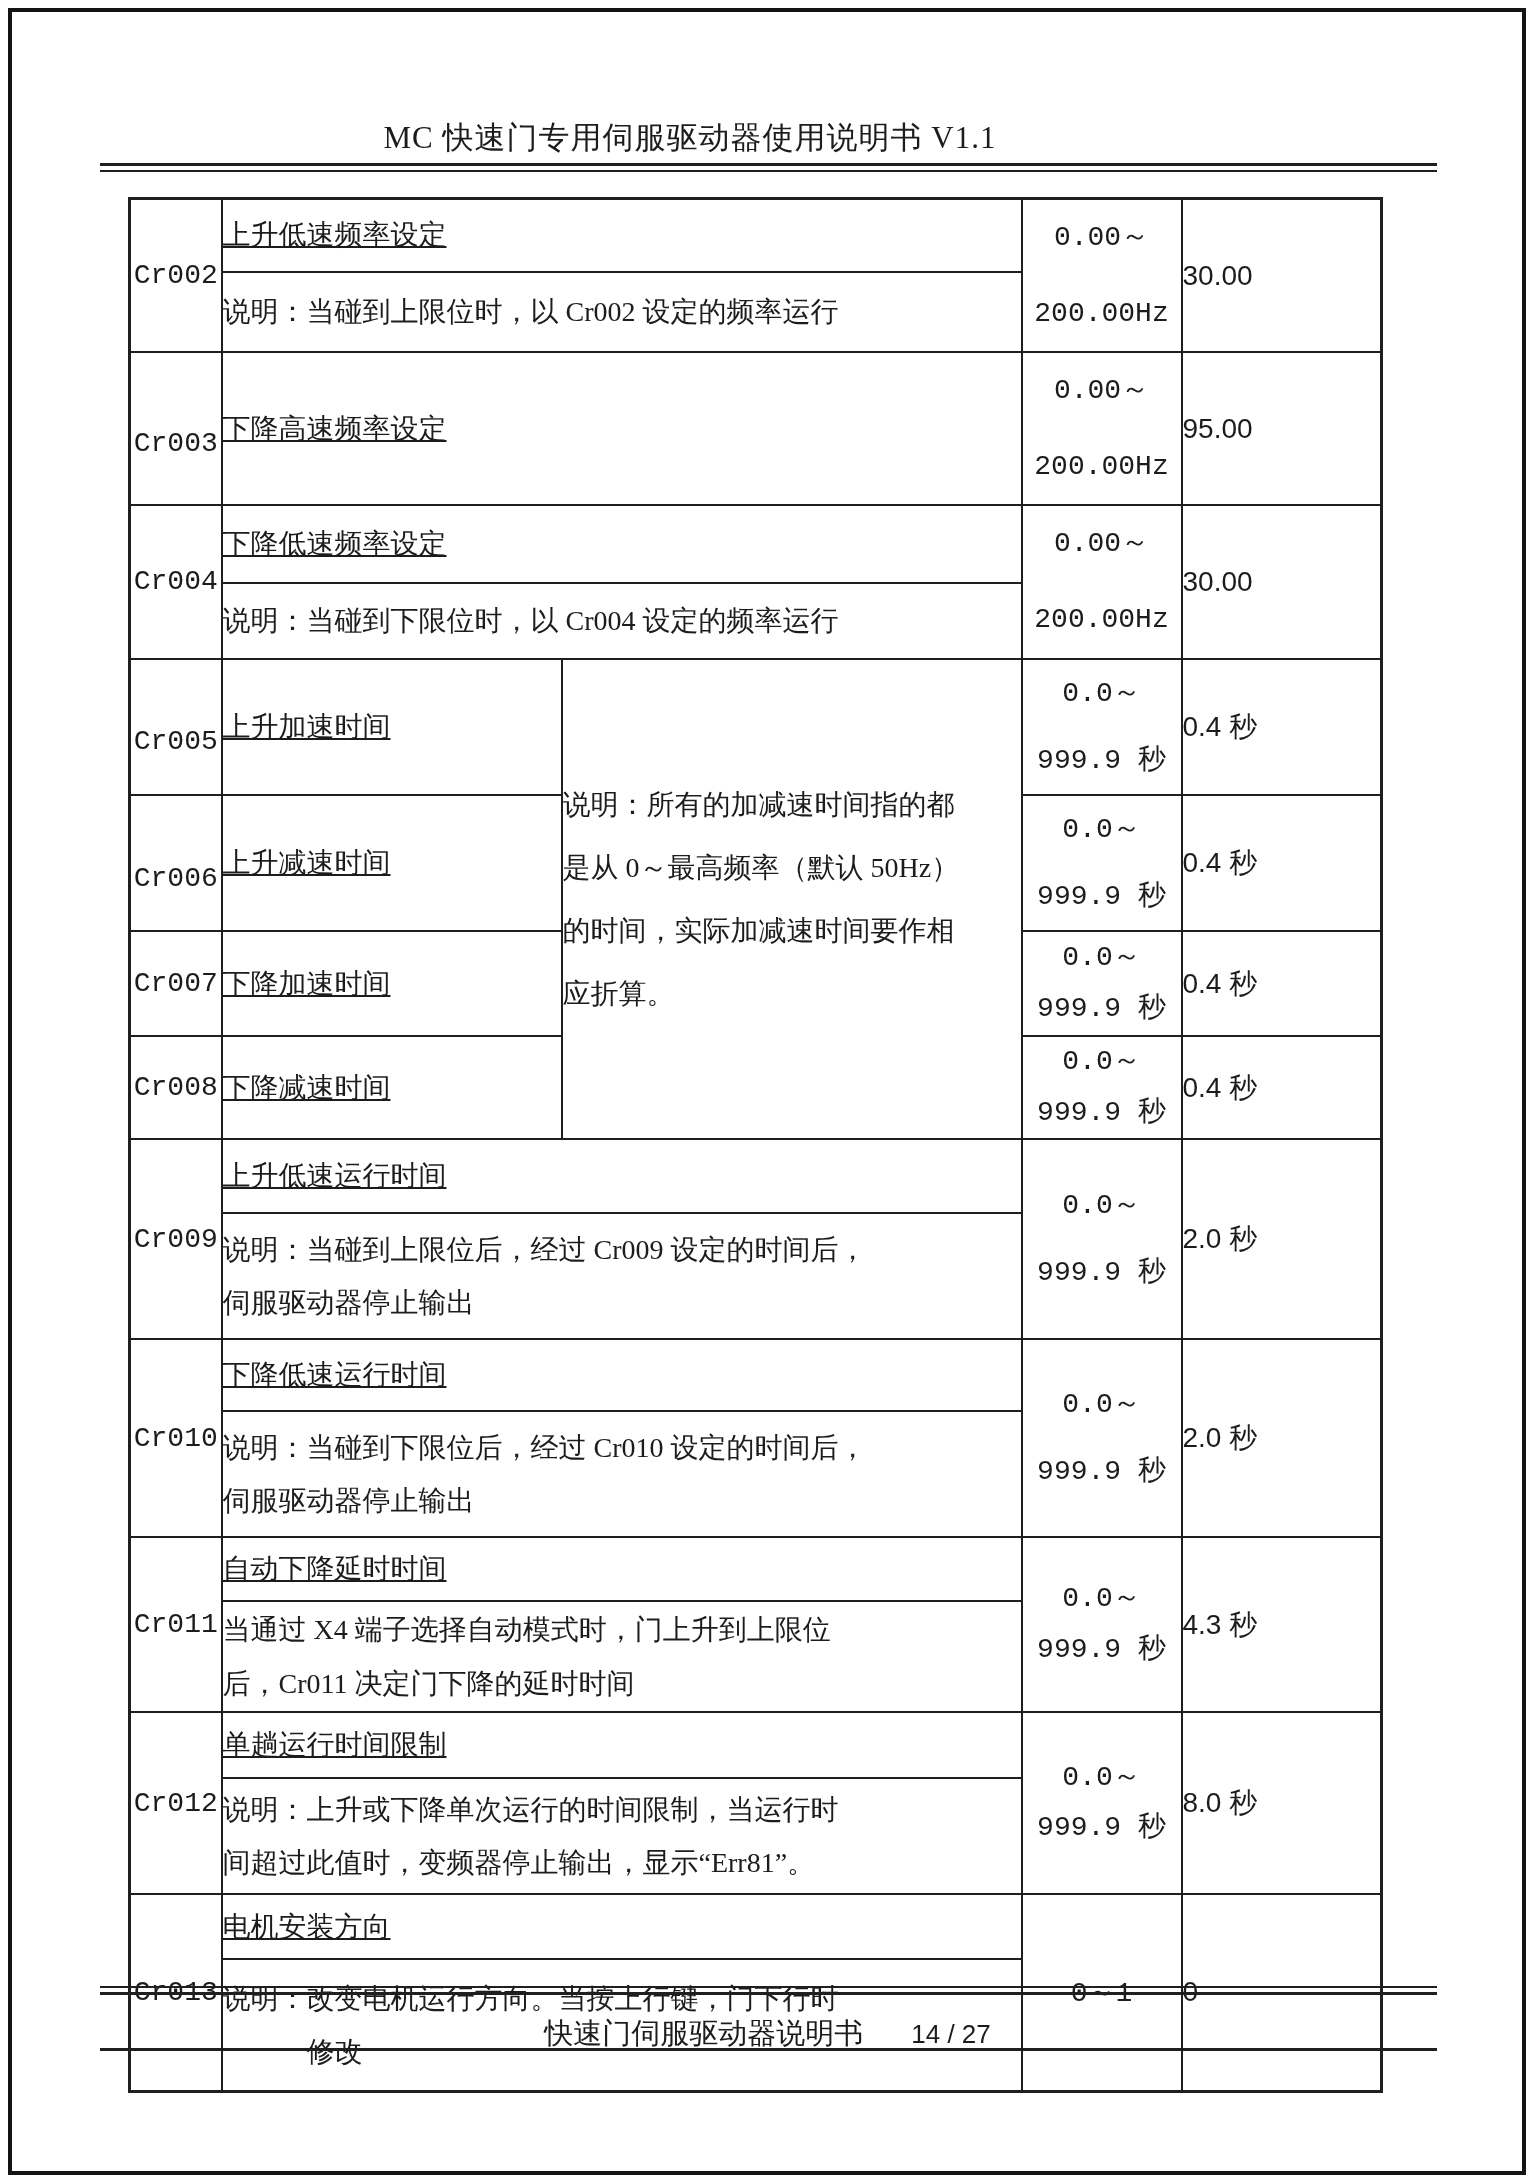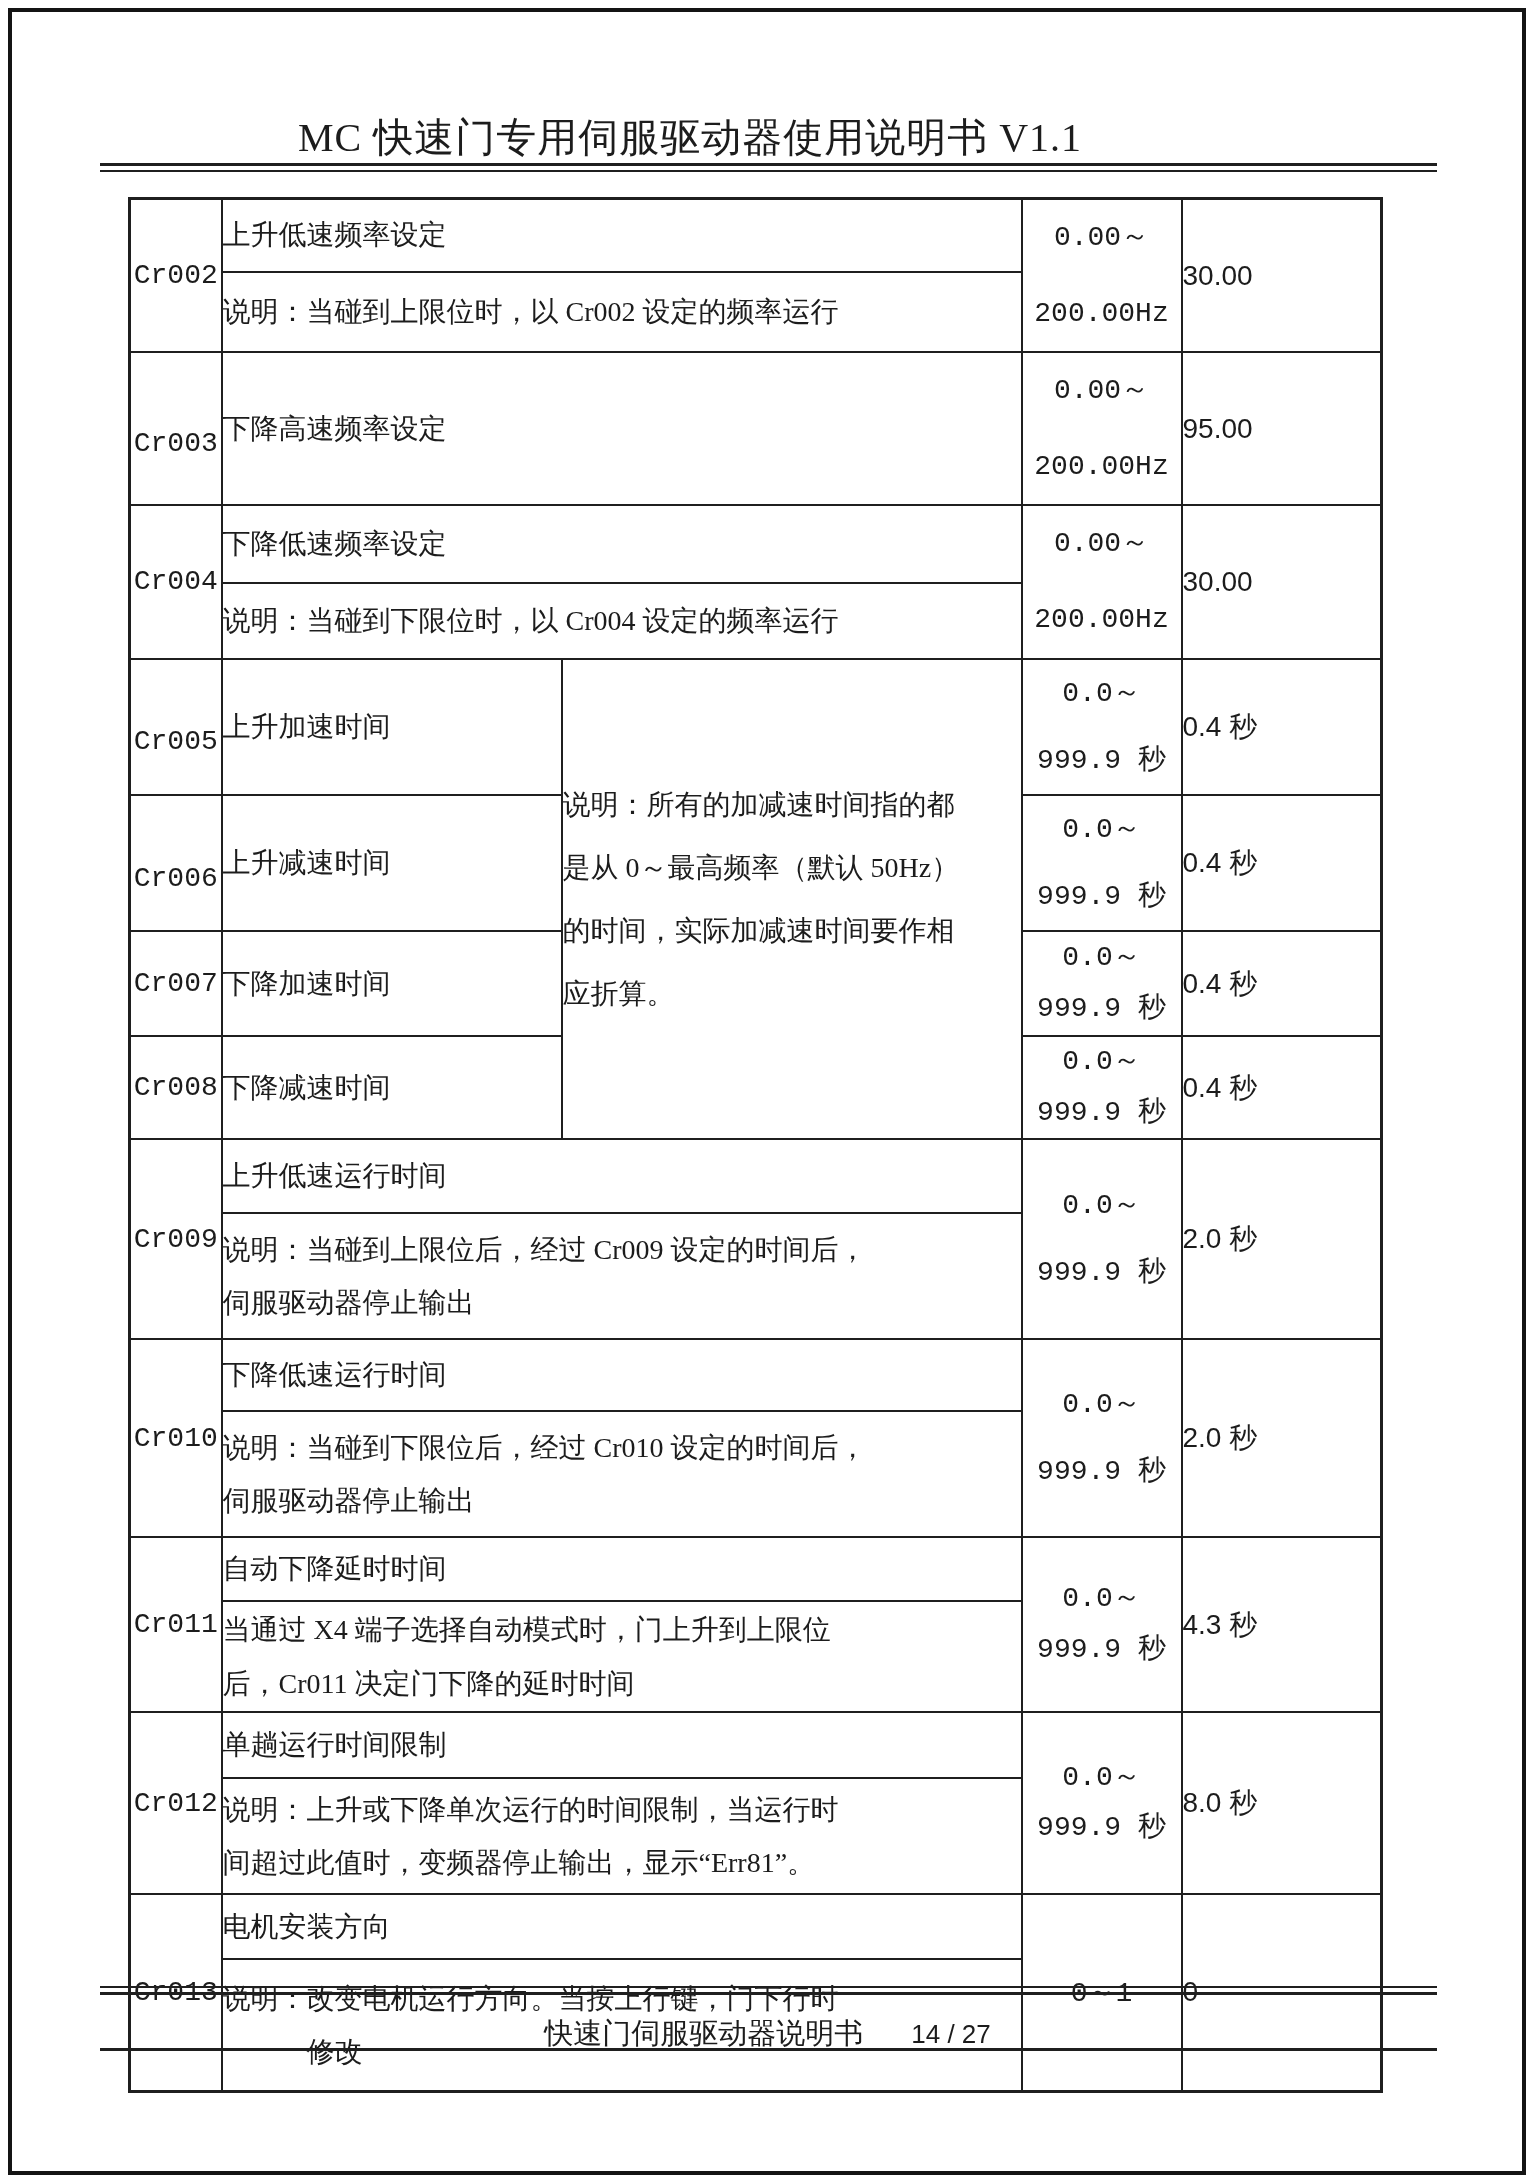--- a/index.html
+++ b/index.html
@@ -6,42 +6,42 @@
   body {
     width:1535px; height:2184px; background:#ffffff; position:relative;
     font-family:"Liberation Serif", serif; color:#1c1c1c; overflow:hidden;
   }
   .page-frame {
     position:absolute; left:8px; top:8px; right:9px; bottom:9px;
     border:4px solid #141414; pointer-events:none;
   }
   .doc-title {
     position:absolute; top:120px; left:0; width:1380px;
-    text-align:center; font-size:40px; line-height:36px; letter-spacing:1px;
+    text-align:center; font-size:31px; line-height:36px; letter-spacing:1px;
     white-space:nowrap;
   }
   .header-rule {
     position:absolute; top:163px; left:100px; width:1337px; height:4px;
     border-top:3px solid #1f1f1f; border-bottom:2px solid #1f1f1f;
   }
   table.param-table {
     position:absolute; left:128px; top:197px;
     border-collapse:collapse; table-layout:fixed;
     border:3px solid #1f1f1f;
   }
   .param-table td {
     border:2px solid #1f1f1f; padding:0; font-size:28px; vertical-align:middle;
     overflow:hidden;
   }
   .code {
     text-align:center; font-family:"Liberation Mono", monospace;
     font-size:25px; vertical-align:top; padding-top:16px;
   }
   .code.deep { padding-top:30px; }
-  .name { padding-left:22px; }
+  .name { padding-left:22px;text-decoration:underline; }
   .vtop { vertical-align:top; padding-top:20px;margin-top:22px; }
   .desc { padding-left:22px; line-height:1.9; white-space:pre-line; }
   .expl {
     padding-left:20px; padding-right:8px; padding-top:2px;
     line-height:2.25; vertical-align:top; white-space:pre-line;
   }
   .range {
     text-align:center; font-family:"Liberation Mono", monospace;
     font-size:26px; white-space:pre-line;
   }

